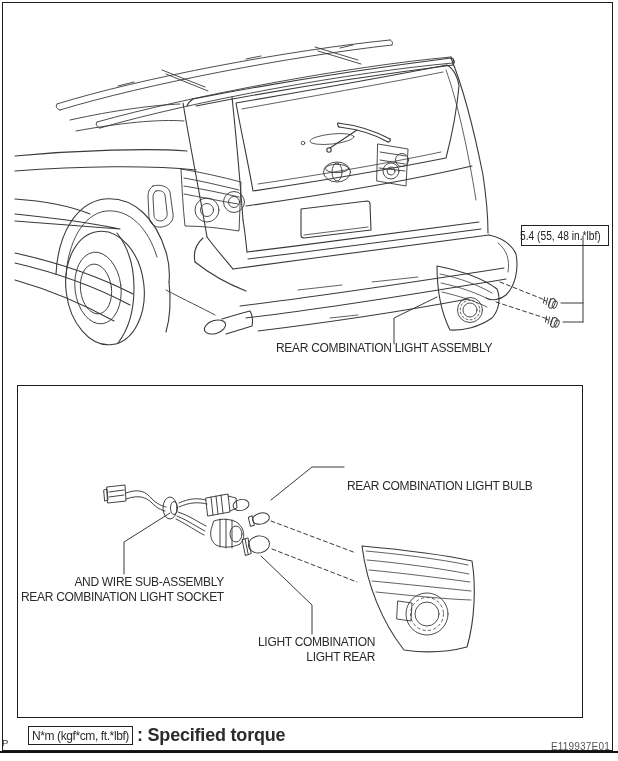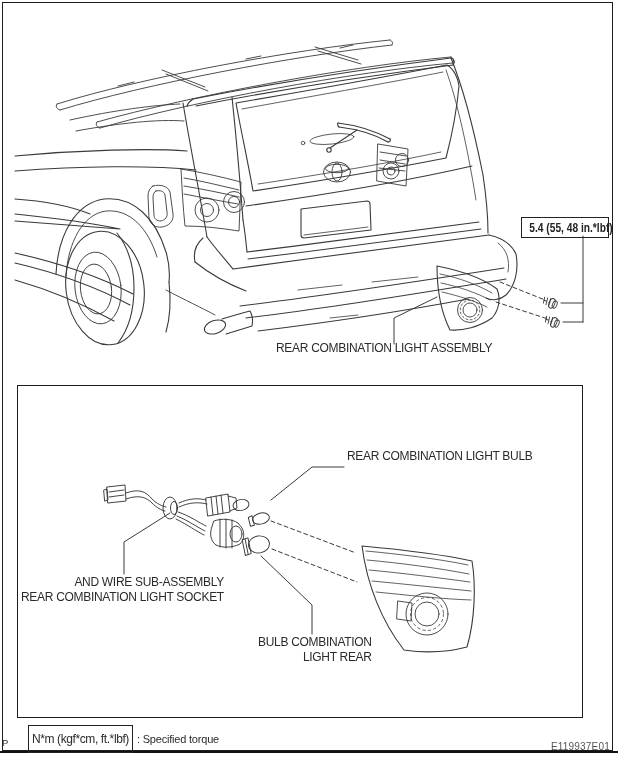--- a/index.html
+++ b/index.html
@@ -11,36 +11,36 @@
   .page-border{
     left:2px;top:2px;width:611px;height:749px;
     border:1.2px solid #1d1d1d;box-sizing:border-box;
   }
   .bottom-rule{left:0;top:751px;width:618px;height:2px;background:#111;}
   .lower-box{
     left:17px;top:385px;width:566px;height:333px;
     border:1.2px solid #1d1d1d;box-sizing:border-box;
   }
   .torque-box{
-    left:521px;top:217px;width:88px;height:21px;
+    left:521px;top:225px;width:88px;height:21px;
     border:1.3px solid #222;box-sizing:border-box;
-    display:flex;align-items:center;justify-content:flex-start;
-    font-weight:bold;font-size:12px;white-space:nowrap;color:#222;
+    display:flex;align-items:center;justify-content:flex-end;
+    font-weight:normal;font-size:12px;white-space:nowrap;color:#222;
   }
   .torque-box .squeeze{display:inline-block;transform:scaleX(.85);transform-origin:center;}
   .diagram-label{
     font-size:12px;letter-spacing:-0.3px;white-space:nowrap;color:#2b2b2b;line-height:15px;text-align:right;
   }
   .legend-row{left:28px;top:725px;display:flex;align-items:center;}
   .legend-box{
-    border:1.2px solid #222;box-sizing:border-box;height:28px;
+    border:1.2px solid #222;box-sizing:border-box;height:19px;
     display:flex;align-items:center;padding:0 3px;
     font-size:12px;letter-spacing:-0.4px;white-space:nowrap;color:#2b2b2b;
   }
-  .legend-desc{font-size:11px;letter-spacing:-0.2px;white-space:nowrap;margin-left:4px;color:#2b2b2b;}
+  .legend-desc{font-size:18px;letter-spacing:-0.2px;white-space:nowrap;margin-left:4px;color:#2b2b2b;font-weight:bold;}
   .figure-code{left:498px;top:741px;width:112px;text-align:right;font-size:10px;color:#555;letter-spacing:0.2px;}
   .p-marker{left:2px;top:737px;font-size:9.5px;color:#333;}
   svg.art{left:0;top:0;pointer-events:none;}
 </style>
 </head>
 <body>
 
 <div class="abs page-border"></div>
 <div class="abs lower-box"></div>
 <div class="abs bottom-rule"></div>
@@ -243,29 +243,29 @@
     </g>
   </g>
 </svg>
 
 <div class="abs torque-box">
   <span class="squeeze">5.4 (55, 48 in.*lbf)</span>
 </div>
 
 <div class="abs diagram-label" style="left:276px;top:341px;">REAR COMBINATION LIGHT ASSEMBLY</div>
 
-<div class="abs diagram-label" style="left:347px;top:449px;">REAR COMBINATION LIGHT BULB</div>
+<div class="abs diagram-label" style="left:347px;top:479px;">REAR COMBINATION LIGHT BULB</div>
 
 <div class="abs diagram-label" style="left:21px;top:575px;">
   <div>AND WIRE SUB-ASSEMBLY</div>
   <div>REAR COMBINATION LIGHT SOCKET</div>
 </div>
 
 <div class="abs diagram-label" style="left:258px;top:635px;">
-  <div>BULB COMBINATION</div>
+  <div>LIGHT COMBINATION</div>
   <div>LIGHT REAR</div>
 </div>
 
 <div class="abs legend-row">
   <span class="legend-box">N*m (kgf*cm, ft.*lbf)</span>
   <span class="legend-desc">: Specified torque</span>
 </div>
 
 <div class="abs p-marker">P</div>
 <div class="abs figure-code">E119937E01</div>

